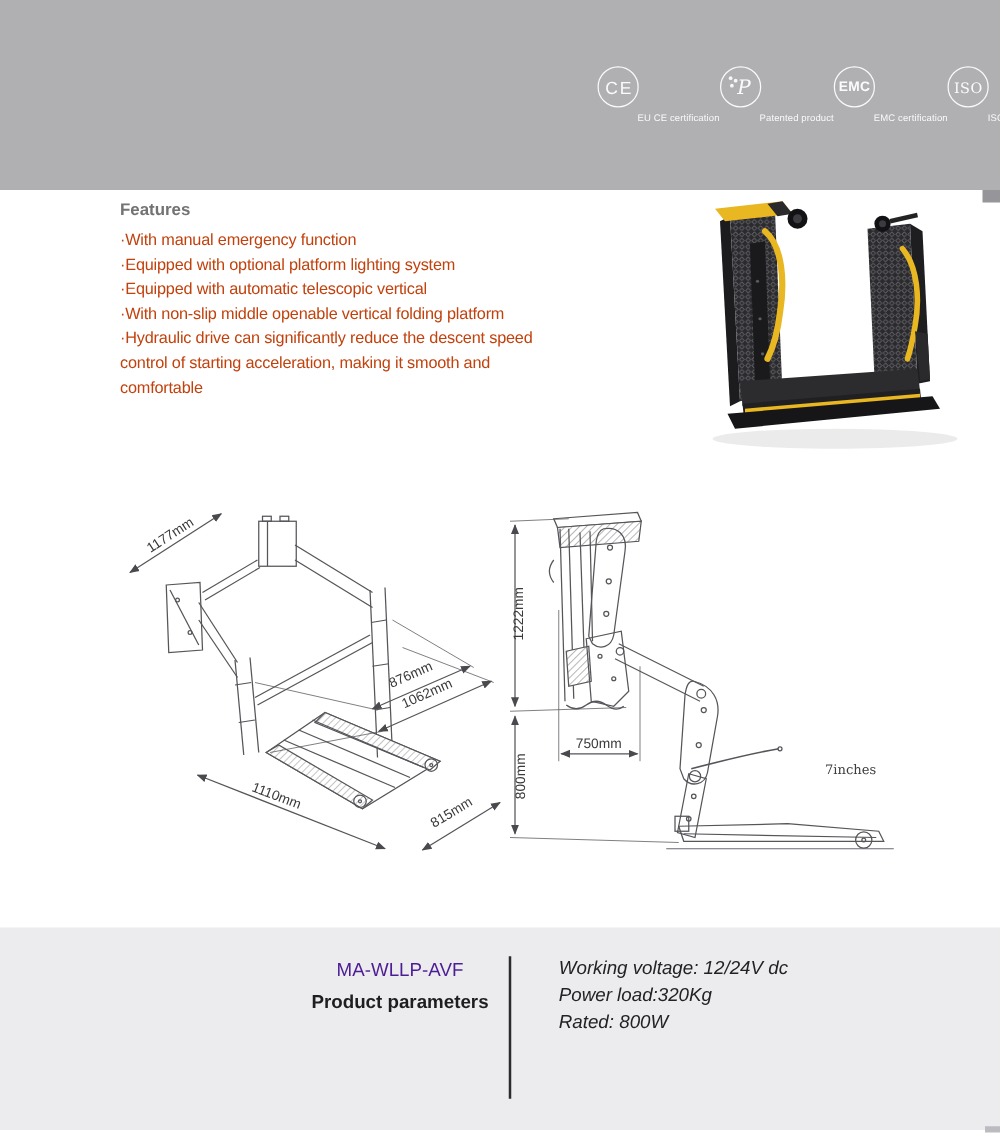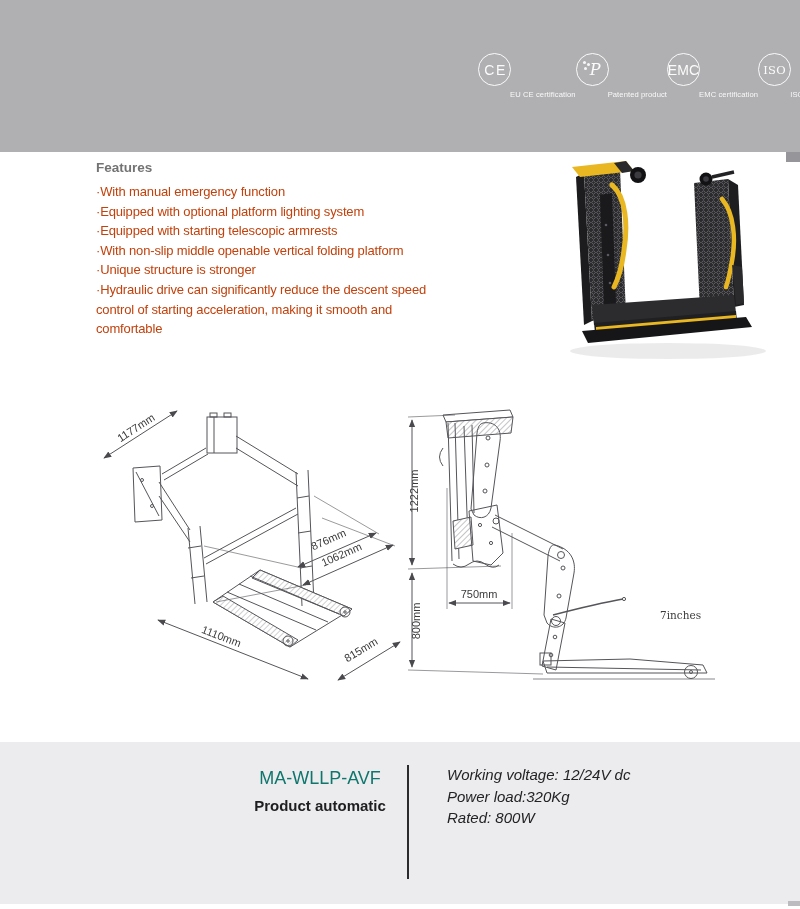--- a/index.html
+++ b/index.html
@@ -12,42 +12,42 @@
   .cert-item{display:flex;flex-direction:column;align-items:flex-start;}
   .cert-circle{width:33px;height:33px;border:1.6px solid rgba(255,255,255,.93);border-radius:50%;
                display:flex;align-items:center;justify-content:center;color:rgba(255,255,255,.95);
                box-sizing:border-box;position:relative;}
   .cert-label{margin-top:4px;font-size:7.6px;letter-spacing:.1px;color:rgba(255,255,255,.93);white-space:nowrap;padding-left:32px;}
   .sym-ce{font-size:14px;letter-spacing:1.5px;font-weight:400;padding-left:2px;}
   .sym-p{font-family:"DejaVu Serif",serif;font-style:italic;font-size:16px;padding-left:6px;}
   .sym-p-dots{position:absolute;left:7px;top:13px;width:3px;height:3px;border-radius:50%;
               background:rgba(255,255,255,.9);
               box-shadow:3px -4px 0 rgba(255,255,255,.9), -1px -6px 0 rgba(255,255,255,.9);}
-  .sym-emc{font-size:14px;font-weight:400;letter-spacing:.2px;}
+  .sym-emc{font-size:11px;font-weight:700;letter-spacing:.2px;}
   .sym-iso{font-family:"DejaVu Serif",serif;font-size:11.5px;letter-spacing:.4px;}
   .corner-tab-top{position:absolute;left:786px;top:152px;width:14px;height:10px;background:#96969a;}
   .corner-tab-bottom{position:absolute;left:788px;top:901px;width:12px;height:5px;background:#bcbcc0;}
 
   
   .features{position:absolute;left:96px;top:160px;width:340px;}
   .features h3{margin:0 0 7px 0;font-size:13.5px;font-weight:700;color:#737373;}
   .features ul{margin:0;padding:0;list-style:none;}
   .features li{font-size:13px;line-height:19.6px;letter-spacing:-0.15px;color:#c2410c;}
 
   
   .product-photo{position:absolute;left:556px;top:155px;}
   .iso-drawing{position:absolute;left:92px;top:388px;}
   .side-drawing{position:absolute;left:395px;top:393px;}
   .dim-text{font-size:11px;fill:#3a3a3c;font-family:"Liberation Sans",sans-serif;}
   .note-text{font-size:10.5px;fill:#3c3c3e;font-family:"DejaVu Serif",serif;}
 
   
   .params-section{position:absolute;left:0;top:742px;width:800px;height:162px;background:#ececee;}
   .param-left{position:absolute;left:230px;top:26px;width:180px;text-align:center;}
-  .param-model{font-size:18px;color:#0f766e;margin-bottom:8px;}
+  .param-model{font-size:15px;color:#4c1d95;margin-bottom:8px;}
   .param-title{font-size:15px;font-weight:700;color:#1e1e20;}
   .param-divider{position:absolute;left:407px;top:23px;width:2px;height:114px;background:#2b2b2d;}
   .param-specs{position:absolute;left:447px;top:22px;}
   .param-specs div{font-size:15px;line-height:21.5px;color:#232325;font-style:italic;}
   .bottom-strip{position:absolute;left:0;top:904px;width:800px;height:5px;background:#ffffff;}
 </style>
 </head>
 <body>
 
 <div class="page">
@@ -86,23 +86,22 @@
 
     </div>
   </div>
   <div class="corner-tab-top"></div>
 
   <div class="features">
     <h3>Features</h3>
     <ul>
       <li>·With manual emergency function</li>
       <li>·Equipped with optional platform lighting system</li>
-      <li>·Equipped with starting telescopic armrests</li>
+      <li>·Equipped with automatic telescopic vertical</li>
       <li>·With non-slip middle openable vertical folding platform</li>
-      <li>·Unique structure is stronger</li>
       <li>·Hydraulic drive can significantly reduce the descent speed control of starting acceleration, making it smooth and comfortable</li>
     </ul>
   </div>
 
   <svg class="product-photo" width="240" height="210" viewBox="0 0 240 210">
     <defs>
       <pattern id="mesh" width="5" height="5" patternUnits="userSpaceOnUse">
         <rect width="5" height="5" fill="#2b2b2e"></rect>
         <path d="M2.5,0.6 L4.4,2.5 L2.5,4.4 L0.6,2.5 Z" fill="none" stroke="#83838a" stroke-width="0.6"></path>
       </pattern>
@@ -297,21 +296,21 @@
     </g>
     <text class="dim-text" x="23" y="98" text-anchor="middle" transform="rotate(-90 23 98)">1222mm</text>
     <text class="dim-text" x="25" y="228" text-anchor="middle" transform="rotate(-90 25 228)">800mm</text>
     <text class="dim-text" x="84" y="205" text-anchor="middle">750mm</text>
     <text class="note-text" x="265" y="226">7inches</text>
   </svg>
 
   <div class="params-section">
     <div class="param-left">
       <div class="param-model">MA-WLLP-AVF</div>
-      <div class="param-title">Product automatic</div>
+      <div class="param-title">Product parameters</div>
     </div>
     <div class="param-divider"></div>
     <div class="param-specs">
       <div>Working voltage: 12/24V dc</div>
       <div>Power load:320Kg</div>
       <div>Rated: 800W</div>
     </div>
   </div>
   <div class="bottom-strip"></div>
   <div class="corner-tab-bottom"></div>

